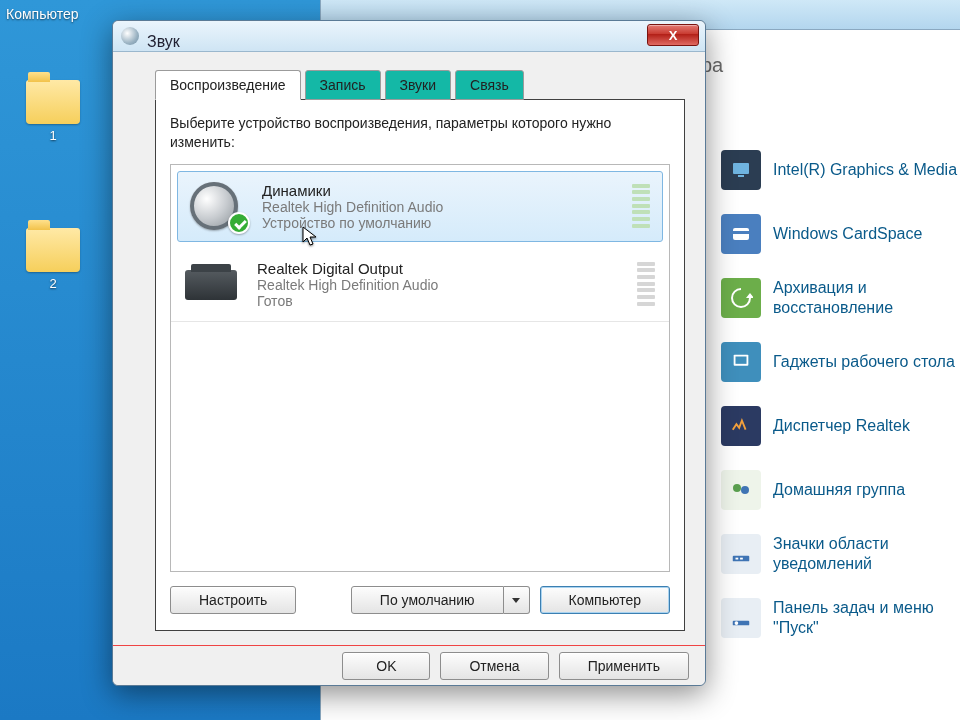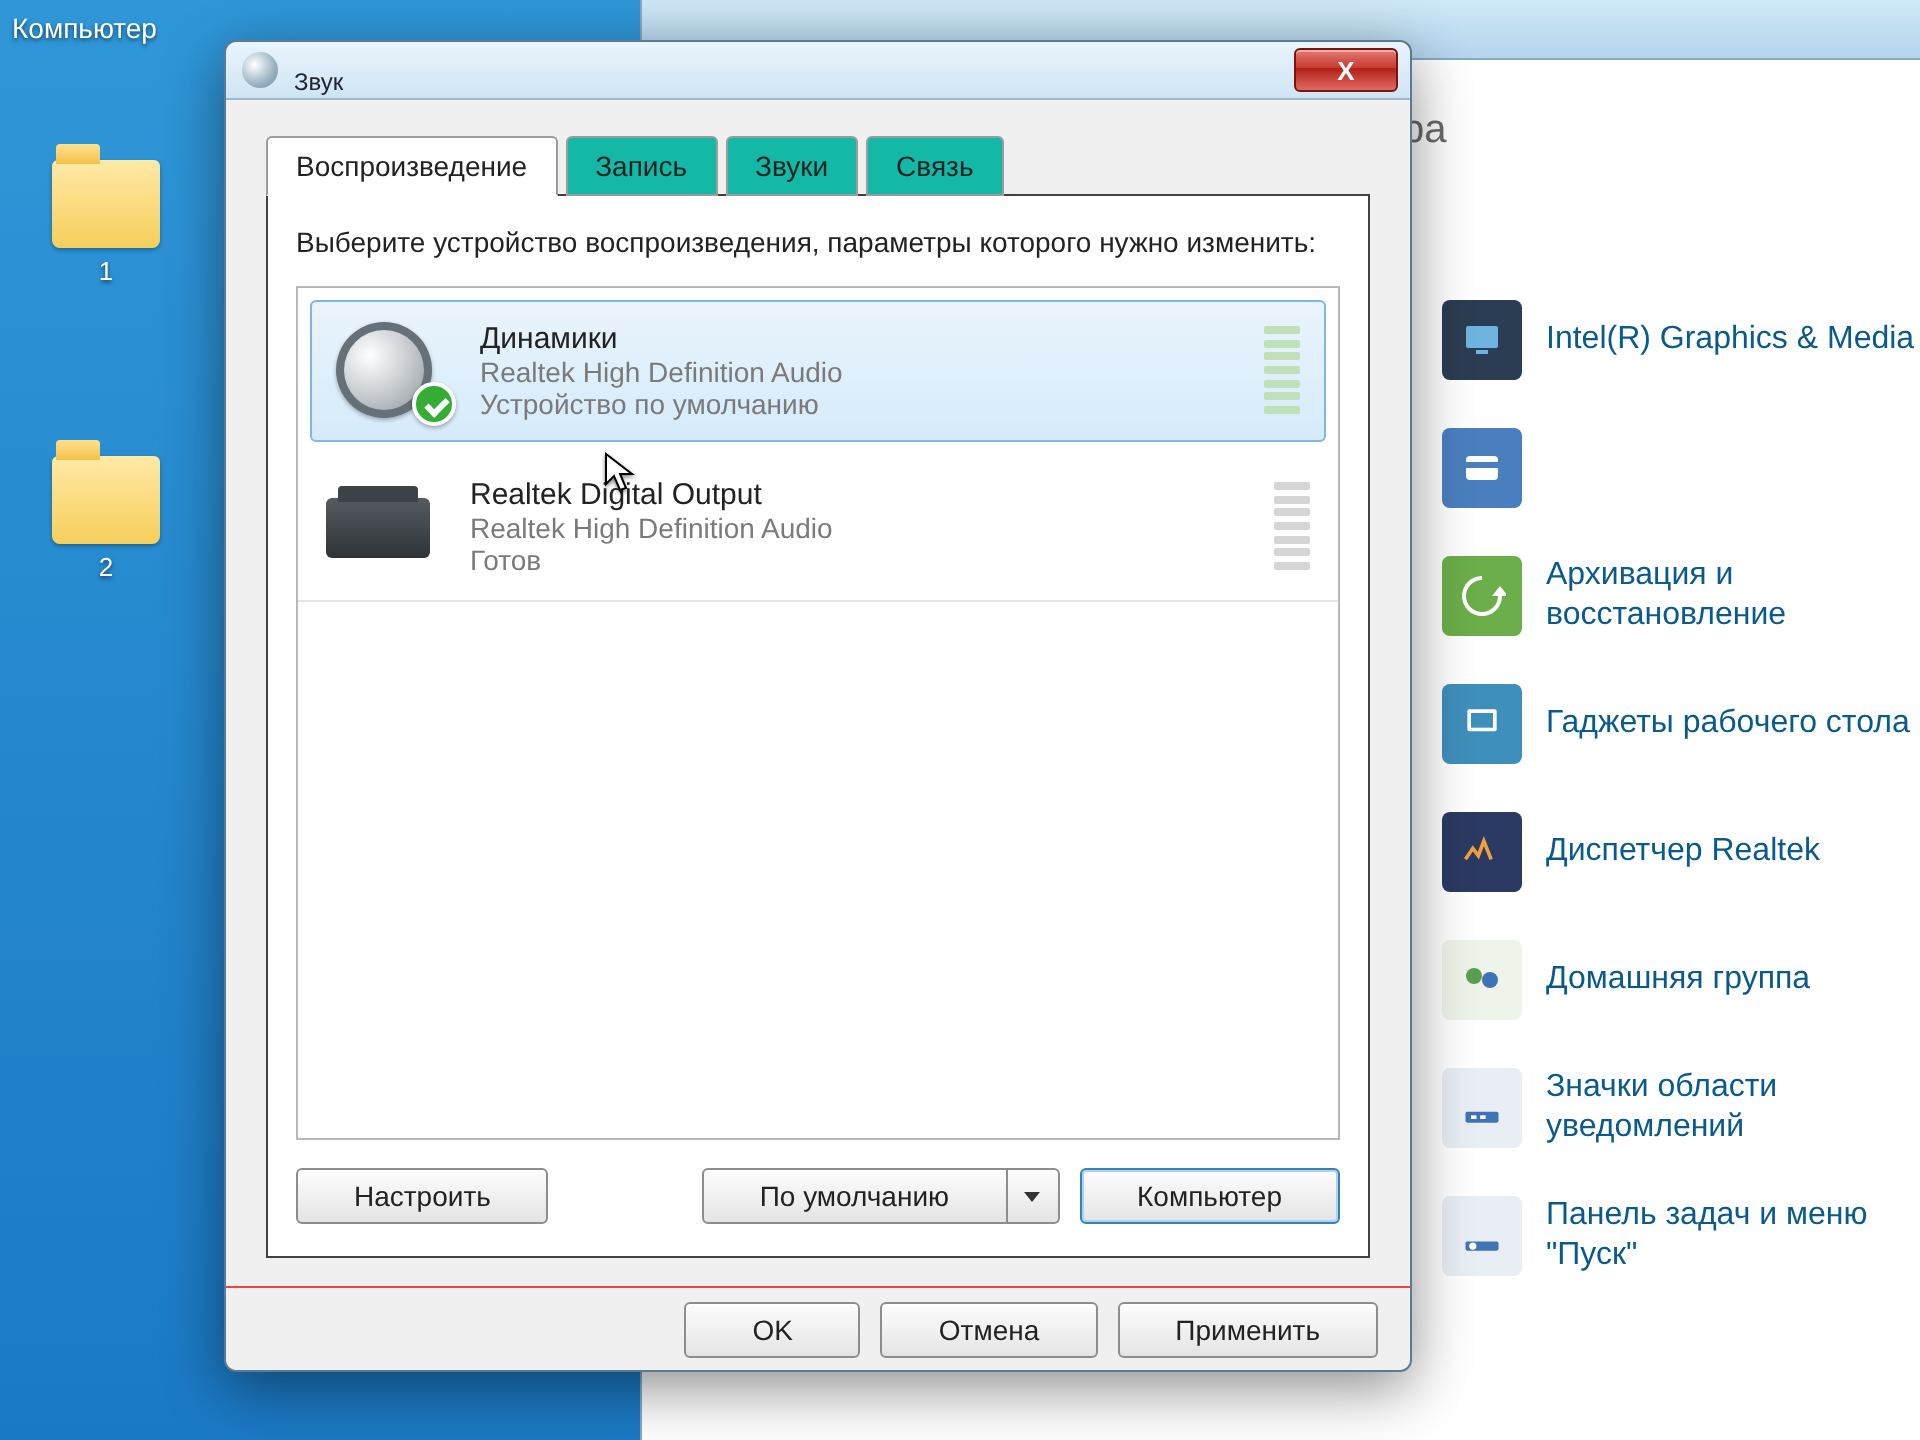--- a/index.html
+++ b/index.html
@@ -66,32 +66,32 @@
   border-bottom:1px solid #9ab7cd;
   border-radius:6px 6px 0 0;
   display:flex; align-items:center; padding:0 8px;
   position:relative;
 }
 .title-icon {
   width:18px; height:18px; border-radius:50%;
   background: radial-gradient(circle at 35% 35%, #fff, #9ab2c2 60%, #6d8ca1);
   margin-right:8px;
 }
-.title-text { font-size:12px; color:#223;margin-top:12px; }
+.title-text { font-size:16px; color:#223;margin-top:12px; }
 .close-btn {
   position:absolute; right:6px; top:3px; width:52px; height:22px;
   background: linear-gradient(180deg,#e47a74,#c83a30 45%,#b21f17 46%,#e06a62);
   border:1px solid #7a1410; border-radius:3px;
   color:#fff; display:flex; align-items:center; justify-content:center;
   font-weight:bold; font-size:13px;
   box-shadow: inset 0 1px 0 rgba(255,255,255,.4);
   cursor:pointer;
 }
 .dialog-body {
-  flex:1; padding:18px 20px 14px; background:#f0f0f0;
+  flex:1; padding:18px 20px 14px; background:#f0f0f0;margin-left:22px;
 }
 .tabs {
   display:flex; align-items:flex-end; gap:4px; margin-bottom:-1px;
 }
 .tab {
   padding:6px 14px 6px; background:#14b8a6;
   border:1px solid #9b9b9b; border-bottom:1px solid #9b9b9b;
   border-radius:3px 3px 0 0; font-size:14px; color:#222;
   cursor:pointer;
 }
@@ -218,20 +218,21 @@
       </div>
       <span class="bg-text">Intel(R) Graphics &amp; Media</span>
     </div>
     <div class="bg-item">
       <div class="bg-ico" style="background:#4a7fbf">
         <svg viewBox="0 0 24 24" width="24" height="24">
             <rect x="4" y="6" width="16" height="12" rx="2" fill="#fff"></rect>
             <rect x="4" y="9" width="16" height="3" fill="#4a7fbf"></rect>
           </svg>
       </div>
+      <span class="bg-text">Windows CardSpace</span>
     </div>
     <div class="bg-item">
       <div class="bg-ico" style="background:#6cae4a">
         <svg viewBox="0 0 24 24" width="24" height="24">
             <path d="M12 4a8 8 0 108 8h-3l4-5 4 5h-3A10 10 0 1112 2v2z" fill="#fff"></path>
           </svg>
       </div>
       <span class="bg-text">Архивация и восстановление</span>
     </div>
     <div class="bg-item">

